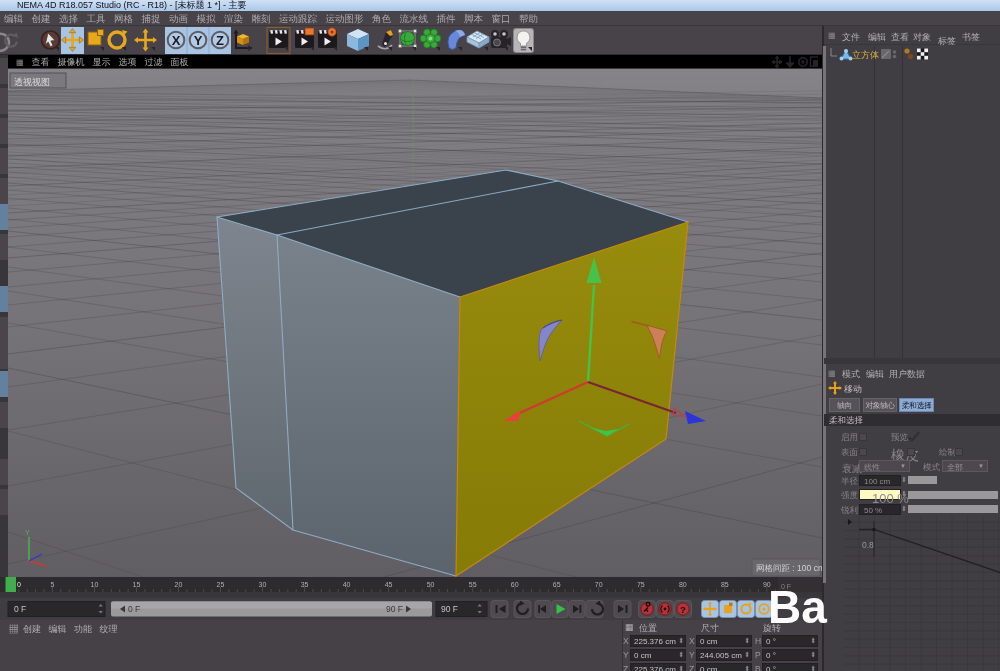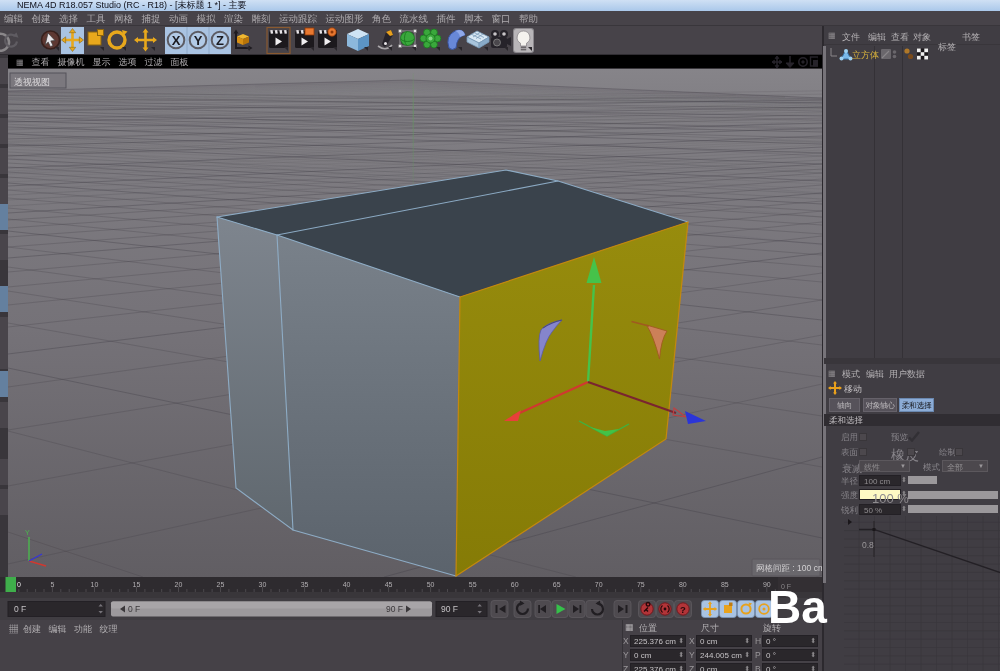--- a/index.html
+++ b/index.html
@@ -299,21 +299,21 @@
 </g>
 <text x="17" y="466" font-size="7" fill="#4ab84e">Y</text>
 </svg></div>
 <div class="abs rpanel" id="rpanel">
       <div style="position:absolute;left:0;top:0;width:178px;height:19px;border-bottom:1px solid #39363b"></div>
       <div style="position:absolute;left:4px;top:5px;color:#8f8c8f;font-size:8px">▦</div>
       <div style="position:absolute;left:18px;top:5px;color:#b3b0b3;font-size:9px">文件</div>
       <div style="position:absolute;left:44px;top:5px;color:#b3b0b3;font-size:9px">编辑</div>
       <div style="position:absolute;left:67px;top:5px;color:#b3b0b3;font-size:9px">查看</div>
       <div style="position:absolute;left:89px;top:5px;color:#b3b0b3;font-size:9px">对象</div>
-      <div style="position:absolute;left:114px;top:15px;color:#b3b0b3;font-size:9px">标签</div>
+      <div style="position:absolute;left:114px;top:9px;color:#b3b0b3;font-size:9px">标签</div>
       <div style="position:absolute;left:138px;top:5px;color:#b3b0b3;font-size:9px">书签</div>
       <div style="position:absolute;left:50px;top:20px;width:1px;height:312px;background:#343136"></div>
       <div style="position:absolute;left:78px;top:20px;width:1px;height:312px;background:#343136"></div>
       <svg style="position:absolute;left:4px;top:20px" width="172" height="16" viewBox="0 0 172 16">
 <path d="M3 2 v8 h6" stroke="#8a878a" fill="none"></path>
 <path d="M13 13 L18 4 L23 13 Z" fill="#79b8e8" stroke="#3a74a8" stroke-width="1"></path>
 <circle cx="18" cy="5" r="2" fill="#9ed0f0"></circle>
         <circle cx="13.5" cy="12.5" r="2" fill="#9ed0f0"></circle>
         <circle cx="22.5" cy="12.5" r="2" fill="#9ed0f0"></circle>
 <text x="24" y="12" font-size="9" fill="#d8b33c" font-family="Liberation Sans, sans-serif">立方体</text>

